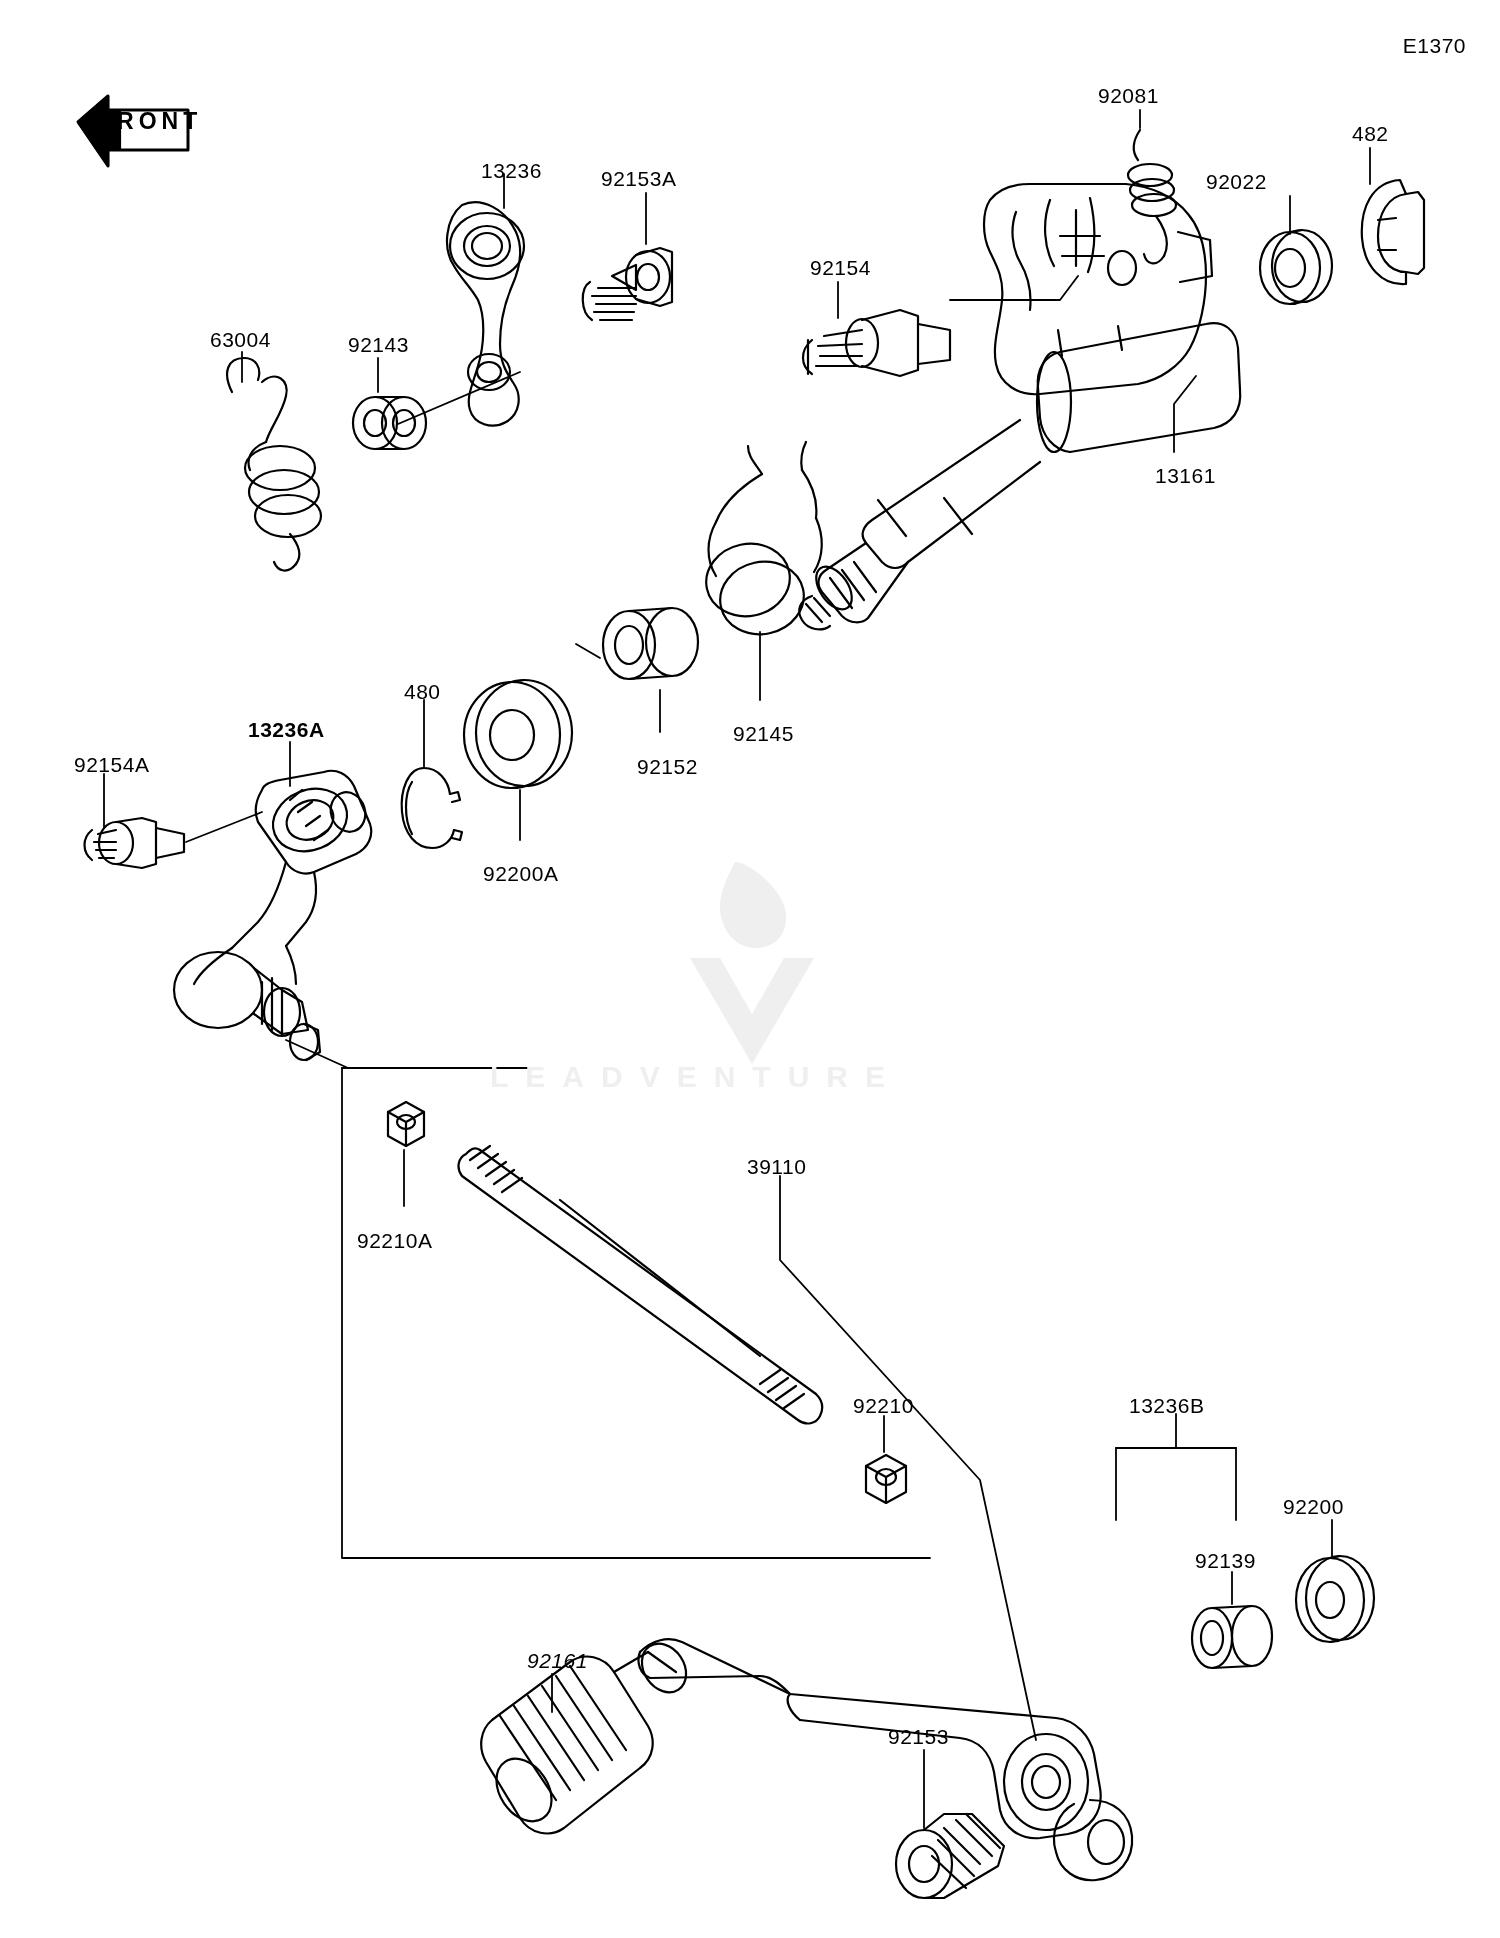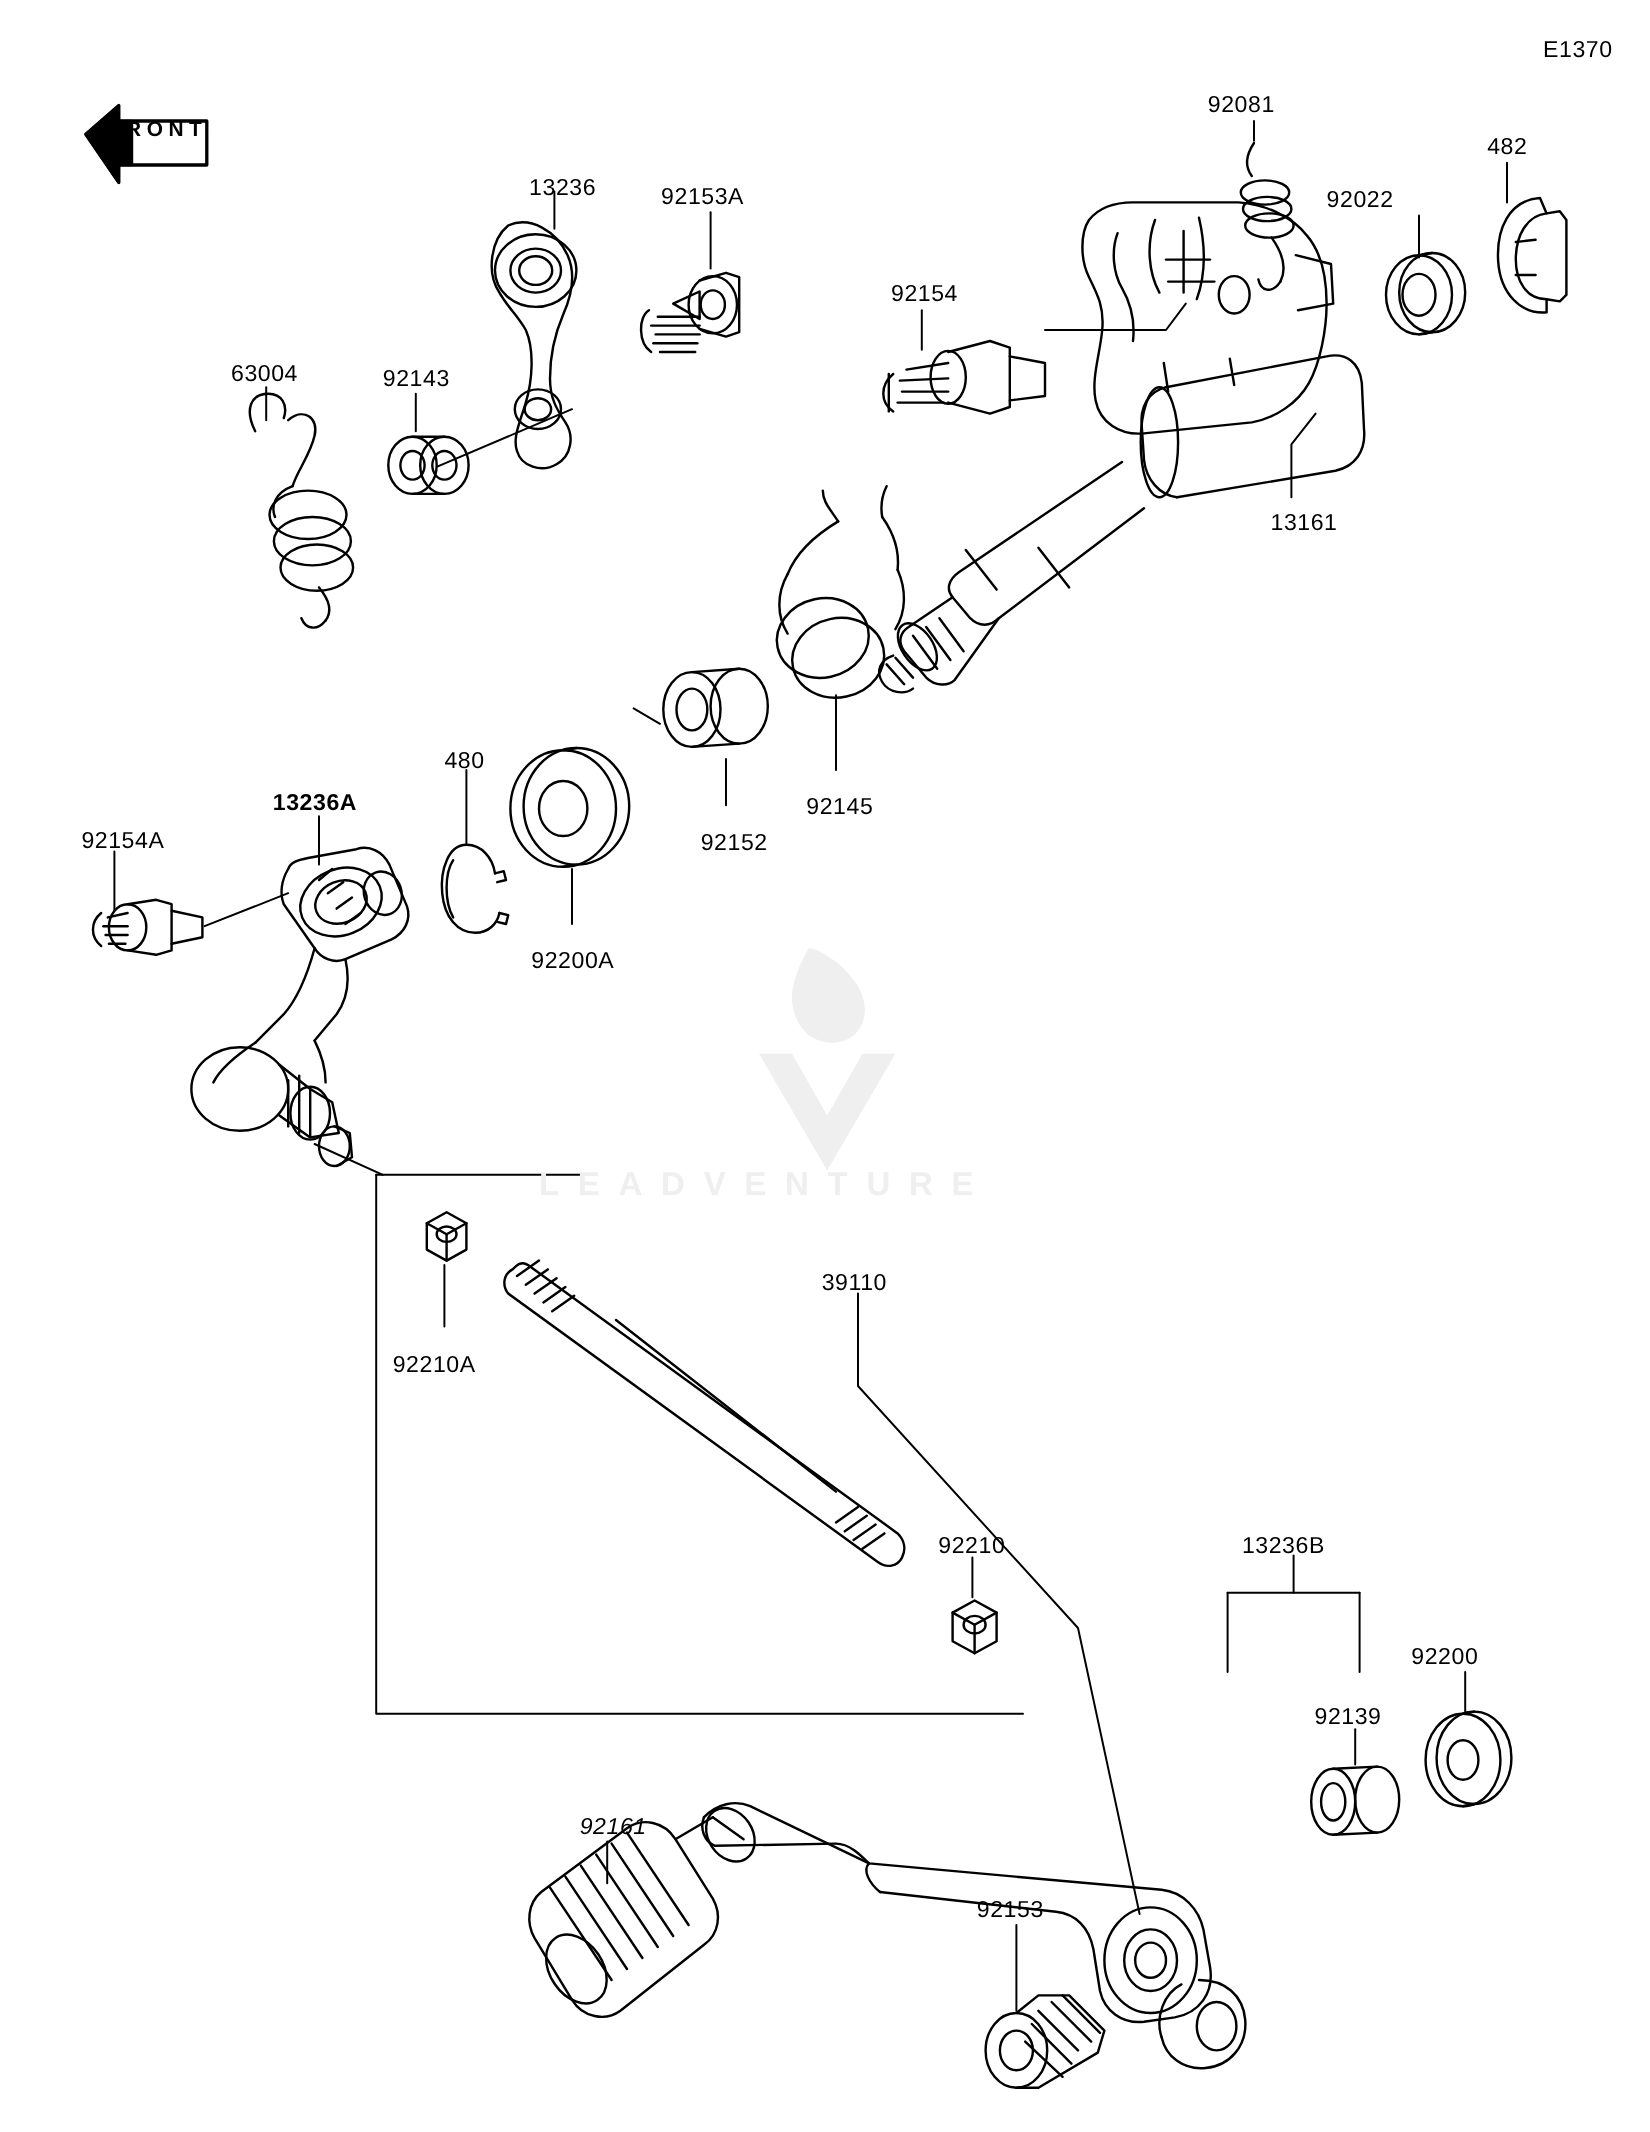--- a/index.html
+++ b/index.html
@@ -55,21 +55,21 @@
     position: absolute;
     left: 60px;
     top: 82px;
     width: 120px;
     height: 78px;
   }
   .front-badge .ftext {
     position: absolute;
     left: 38px;
     top: 26px;
-    font-size: 19px;
+    font-size: 23px;
     font-weight: bold;
     letter-spacing: 5px;
     color: #000;
   }
   .watermark {
     position: absolute;
     left: 0; top: 0;
     width: 1500px; height: 1938px;
     pointer-events: none;
   }

